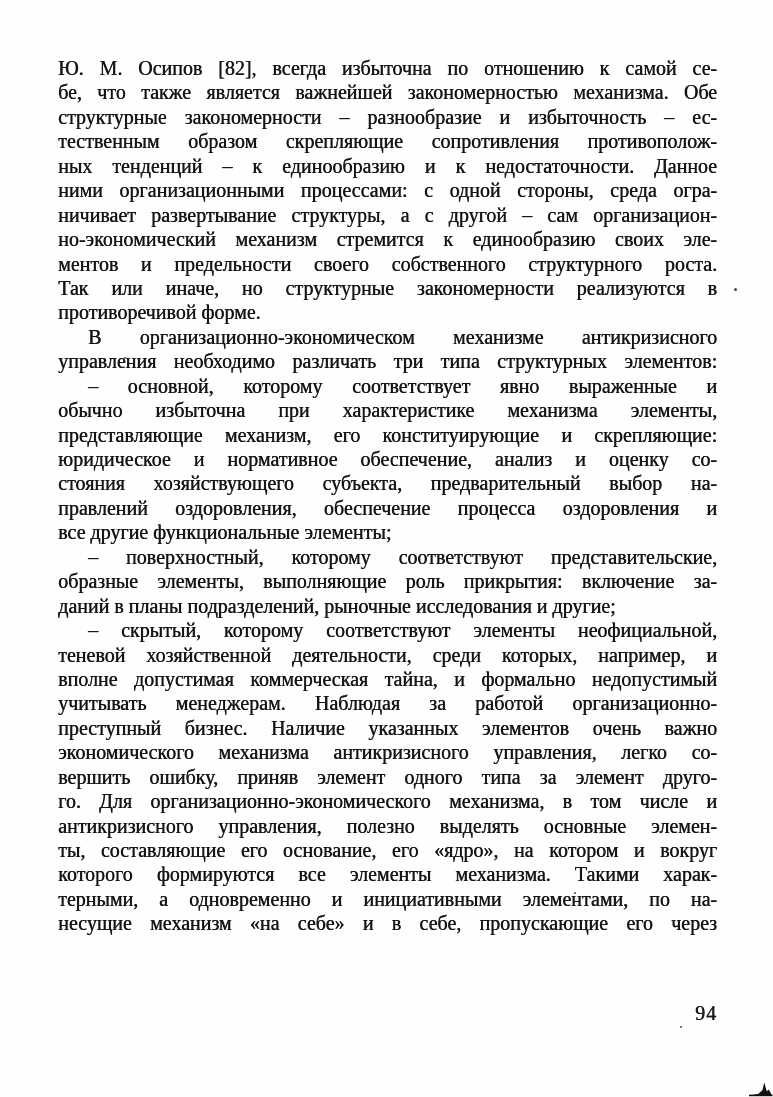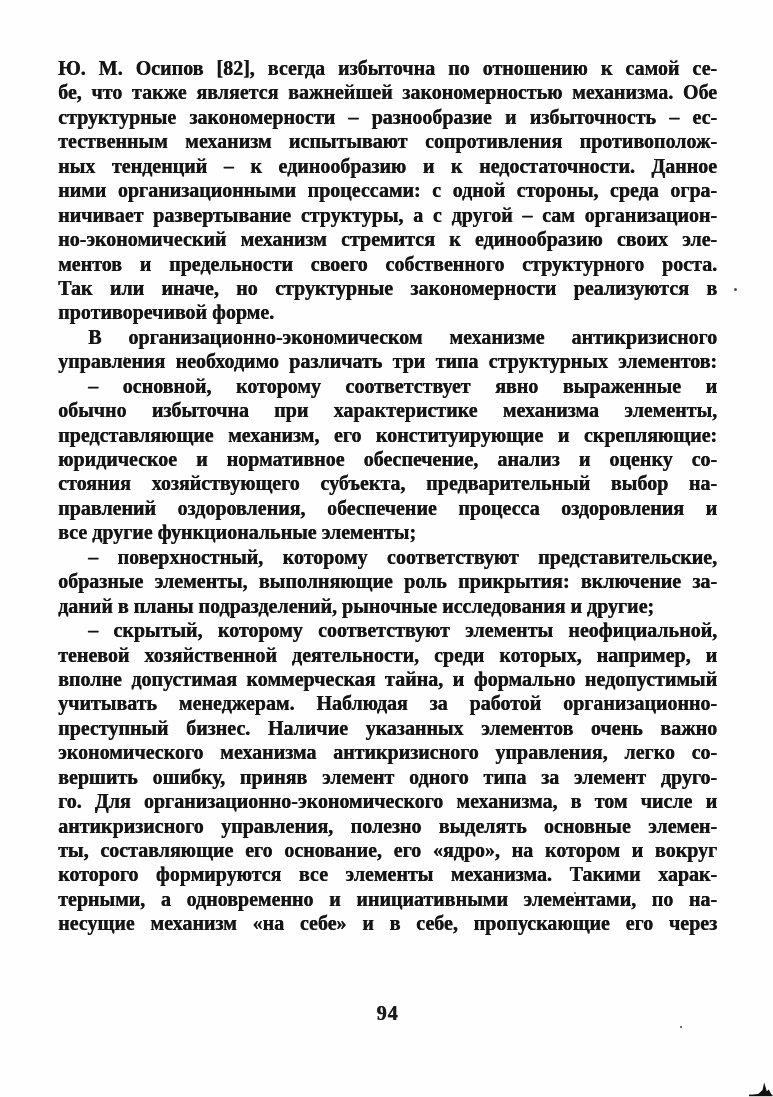--- a/index.html
+++ b/index.html
@@ -3,21 +3,20 @@
 <meta charset="utf-8">
 <style>
   html, body { margin: 0; padding: 0; background: #e8e8e8; }
   .page {
     position: relative;
     width: 773px;
     height: 1097px;
     background: #fefefe;
     overflow: hidden;
     font-family: "Liberation Serif", "DejaVu Serif", serif;
-    font-weight: bold;
   }
   .text-body {
     position: absolute;
     left: 58px;
     top: 56px;
     width: 659px;
     color: #151515;
     font-size: 20px;
     line-height: 24.45px;
     text-shadow: 0.45px 0 0 #1d1d1d; 
@@ -30,21 +29,21 @@
     text-align-last: justify;
     white-space: normal;
   }
   .line.indent { text-indent: 30px; }
   .line.short { text-align-last: left; }
   .page-number {
     position: absolute;
     left: 58px;
     top: 1002px;
     width: 659px;
-    text-align: center;
+    text-align: right;
     color: #1a1a1a;
     font-size: 20px;
     letter-spacing: 1px;
     text-shadow: 0.4px 0 0 #1d1d1d;
   }
   .artifact-layer { position: absolute; left: 0; top: 0; width: 100%; height: 100%; pointer-events: none; }
   .speck {
     position: absolute;
     background: #4a4a4a;
     border-radius: 50%;
@@ -60,21 +59,21 @@
 </style>
 </head>
 <body>
 
 <div class="page">
   <div class="text-body">
       <div class="paragraph">
         <div class="line">Ю. М. Осипов [82], всегда избыточна по отношению к самой се-</div>
         <div class="line">бе, что также является важнейшей закономерностью механизма. Обе</div>
         <div class="line">структурные закономерности – разнообразие и избыточность – ес-</div>
-        <div class="line">тественным механизм испытывают сопротивления противополож-</div>
+        <div class="line">тественным образом скрепляющие сопротивления противополож-</div>
         <div class="line">ных тенденций – к единообразию и к недостаточности. Данное</div>
         <div class="line">ними организационными процессами: с одной стороны, среда огра-</div>
         <div class="line">ничивает развертывание структуры, а с другой – сам организацион-</div>
         <div class="line">но-экономический механизм стремится к единообразию своих эле-</div>
         <div class="line">ментов и предельности своего собственного структурного роста.</div>
         <div class="line">Так или иначе, но структурные закономерности реализуются в</div>
         <div class="line short">противоречивой форме.</div>
       </div>
       <div class="paragraph">
         <div class="line indent">В организационно-экономическом механизме антикризисного</div>

